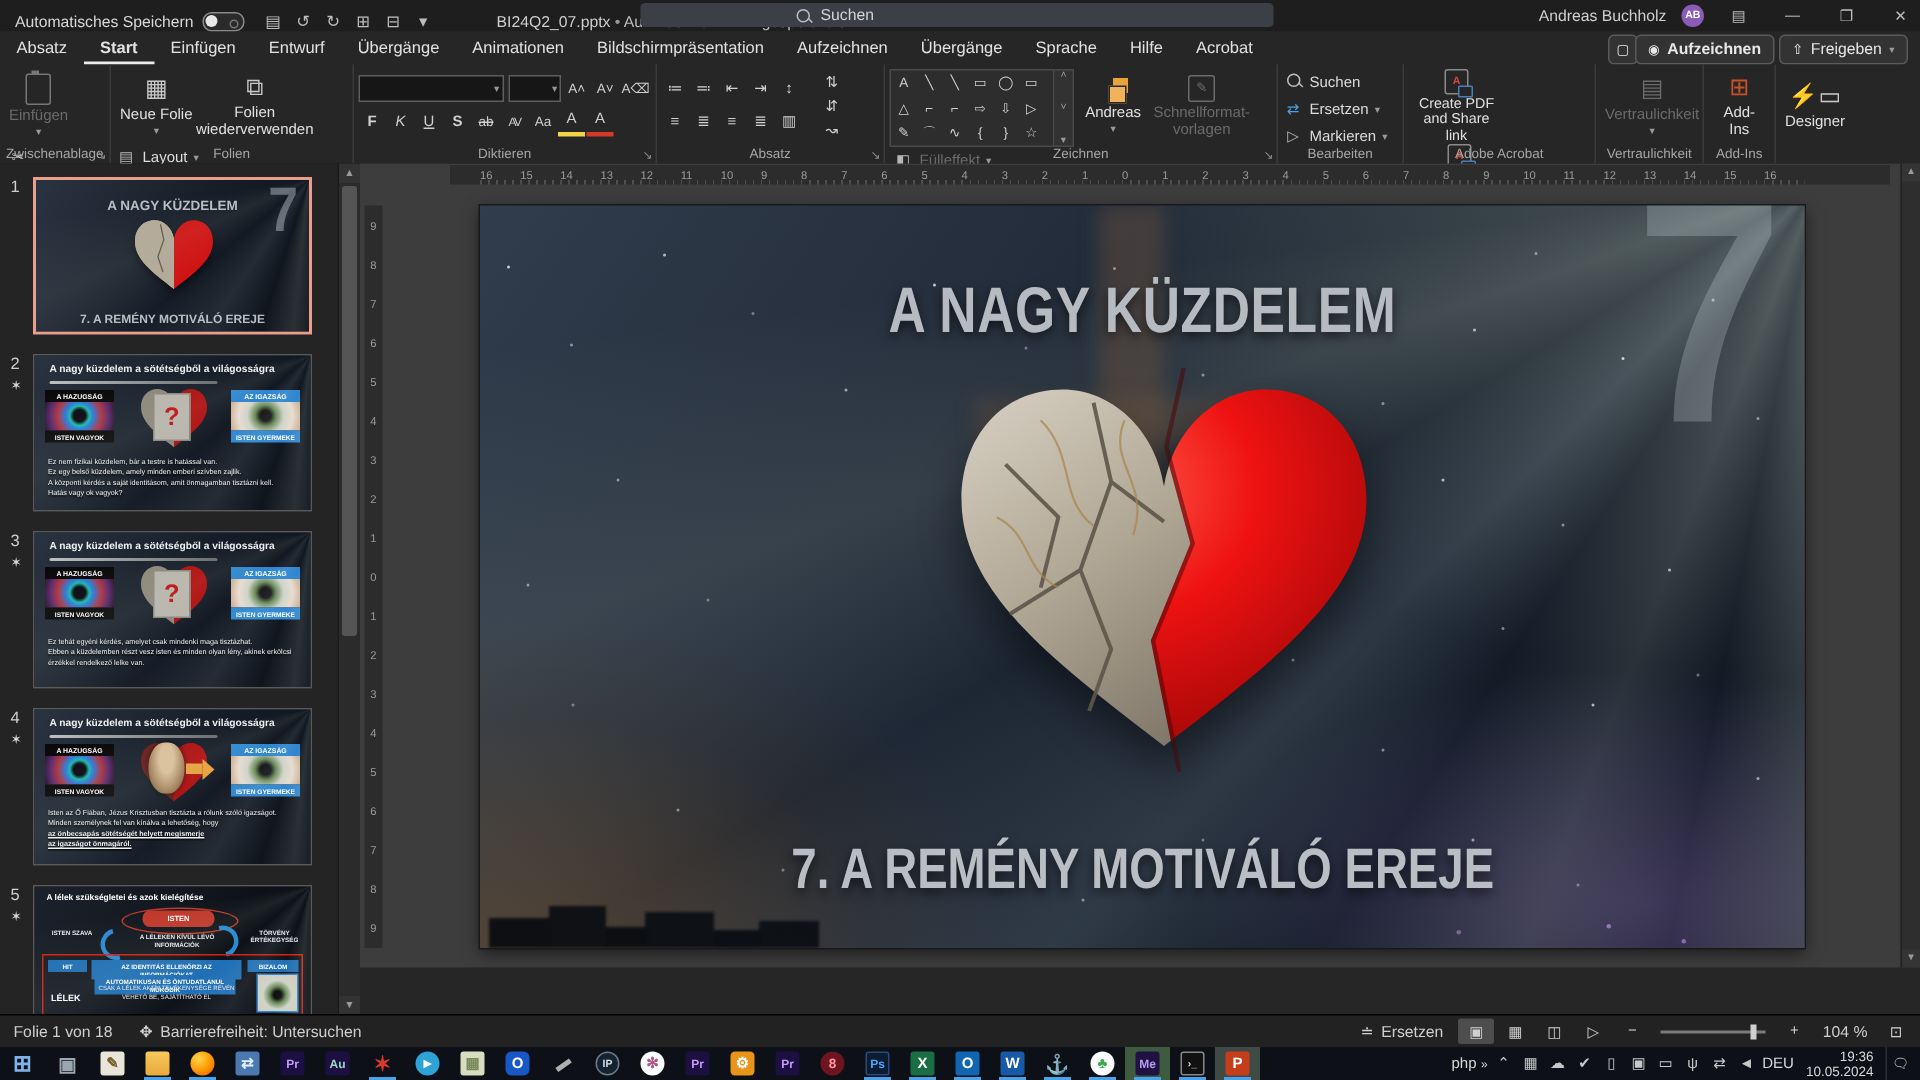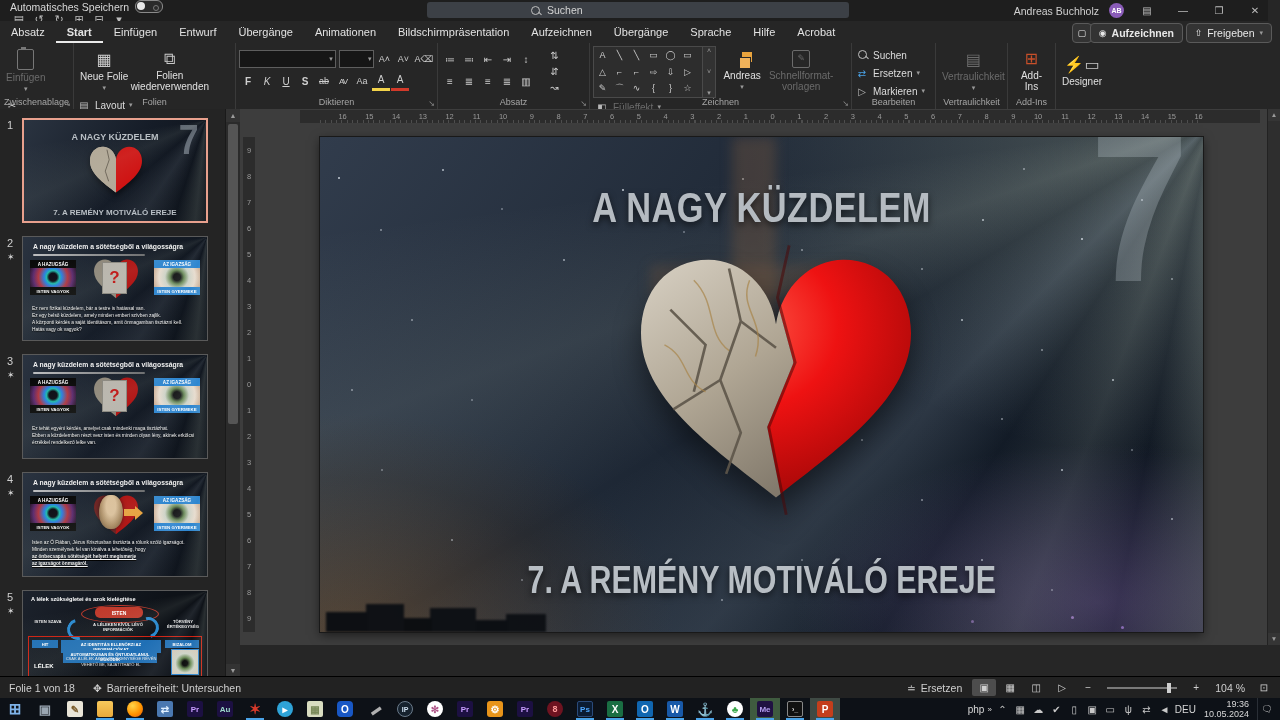--- a/index.html
+++ b/index.html
@@ -1,21 +1,21 @@
 <!DOCTYPE html>
 <html><head>
 <meta charset="utf-8">
 <style>
   html,body{margin:0;padding:0;width:1280px;height:720px;overflow:hidden;background:#000;
     font-family:"Liberation Sans",sans-serif;-webkit-font-smoothing:antialiased;}
   #app{position:relative;width:1280px;height:720px;background:#262626;overflow:hidden;}
   .ni{pointer-events:none;}
 
   
-  .titlebar{position:absolute;top:0;left:0;right:12px;height:21px;background:#1e1e1e;display:flex;align-items:flex-start;color:#d8d8d8;font-size:10.5px;flex-direction:column;}
+  .titlebar{position:absolute;top:0;left:0;right:0;height:21px;background:#1e1e1e;display:flex;align-items:flex-end;color:#d8d8d8;font-size:10.5px;}
   .autosave{display:flex;align-items:center;gap:6px;margin-left:10px;}
   .toggle{width:26px;height:11px;border:1px solid #8a8a8a;border-radius:6px;position:relative;background:#2a2a2a;}
   .toggle::before{content:"";position:absolute;left:1px;top:1px;width:8px;height:8px;border-radius:50%;background:#e8e8e8;}
   .toggle::after{content:"";position:absolute;right:3px;top:3.5px;width:4px;height:4px;border-radius:50%;border:1px solid #777;}
   .qat{display:flex;align-items:center;gap:2px;margin-left:10px;color:#bdbdbd;}
   .qat span{width:18px;text-align:center;font-size:11px;}
   .doctitle{margin-left:40px;color:#cfcfcf;white-space:nowrap;}
   .searchbox{position:absolute;left:427px;top:2px;width:318px;height:16px;background:#3c4046;border-radius:3px;display:flex;align-items:center;padding-left:104px;gap:7px;color:#d4d4d4;}
   .mag{width:7px;height:7px;border:1.3px solid #c0c0c0;border-radius:50%;position:relative;flex:none;}
   .mag::after{content:"";position:absolute;left:6px;top:6px;width:4px;height:1.3px;background:#c0c0c0;transform:rotate(45deg);}
@@ -69,21 +69,21 @@
   .thumb.selected{border:2px solid #e8a08d;}
   .ts{position:absolute;inset:0;background:linear-gradient(120deg,#2a3340,#151c27 55%,#0d1219);overflow:hidden;}
   .ts::after{content:"";position:absolute;inset:0;background:conic-gradient(at 100% 0%,transparent 175deg,rgba(210,225,205,.14) 186deg,transparent 198deg,rgba(200,215,230,.10) 214deg,transparent 230deg,rgba(210,225,205,.08) 246deg,transparent 262deg);}
   .vscroll{position:absolute;right:0;top:0;width:14px;bottom:0;background:#2b2b2b;border-left:1px solid #1a1a1a;}
   .vscroll .arr{position:absolute;left:0;right:0;height:13px;text-align:center;font-size:7px;color:#9a9a9a;line-height:13px;background:#333;}
   .vscroll .thumbbar{position:absolute;left:2px;right:2px;top:15px;height:300px;background:#555;border-radius:2px;}
 
   .canvas{position:absolute;left:240px;top:109px;right:0;bottom:75px;background:#3d3d3d;overflow:hidden;}
   .hruler{position:absolute;left:60px;right:20px;top:1px;height:13px;background:#2c2c2c;}
   .hruler .nums{position:absolute;left:20px;width:883px;top:0;height:13px;display:flex;}
-  .rulnum{flex:1;text-align:right;font-size:7.5px;line-height:13px;color:#9a9a9a;}
+  .rulnum{flex:1;text-align:left;font-size:7.5px;line-height:13px;color:#9a9a9a;}
   .hticks{position:absolute;left:20px;width:883px;bottom:0;height:3px;background:repeating-linear-gradient(90deg,#777 0 1px,transparent 1px 5.35px);opacity:.45;}
   .vruler{position:absolute;left:3px;top:28px;width:12px;height:495px;background:#2c2c2c;display:flex;flex-direction:column;}
   .vruler .rulnum{flex:1;line-height:normal;display:flex;align-items:center;justify-content:center;}
   .cscroll{position:absolute;right:0;top:0;width:12px;bottom:0;background:#2e2e2e;border-left:1px solid #222;}
   .cscroll .arr{position:absolute;left:0;right:0;height:12px;font-size:6.5px;color:#9a9a9a;text-align:center;line-height:12px;background:#353535;}
 
   
   .slide{position:absolute;left:80px;top:28px;width:883px;height:495px;overflow:hidden;background:
     radial-gradient(ellipse 700px 500px at 96% 2%, rgba(195,210,190,.30), transparent 62%),
     radial-gradient(ellipse 420px 280px at 3% 100%, rgba(110,80,48,.62), rgba(60,45,30,.28) 55%, transparent 78%),
@@ -476,20 +476,31 @@
           </div>
         <div class="minibtn">
             <span class="mini-ic">▷</span>
             <span>Markieren</span>
             <span class="caret">▾</span>
           </div>
       </div>
       <div class="glabel">Bearbeiten</div>
     </div>
 
+    <div class="group" style="width:128px;">
+      <div class="bigbtn" style="max-width:58px;font-size:9.5px;">
+        <span class="pdficon">A</span>
+        <span>Create PDF and Share link</span>
+      </div>
+      <div class="bigbtn" style="max-width:62px;font-size:9.5px;">
+        <span class="pdficon">A</span>
+        <span>Create PDF and Share via Outlook</span>
+      </div>
+      <div class="glabel">Adobe Acrobat</div>
+    </div>
 
 
     <div class="group" style="width:72px;">
       <div class="bigbtn disabled">
         <span class="bicon">▤</span>
         <span>Vertraulichkeit</span>
         <span class="caret">▾</span>
       </div>
       <div class="glabel">Vertraulichkeit</div>
     </div>

